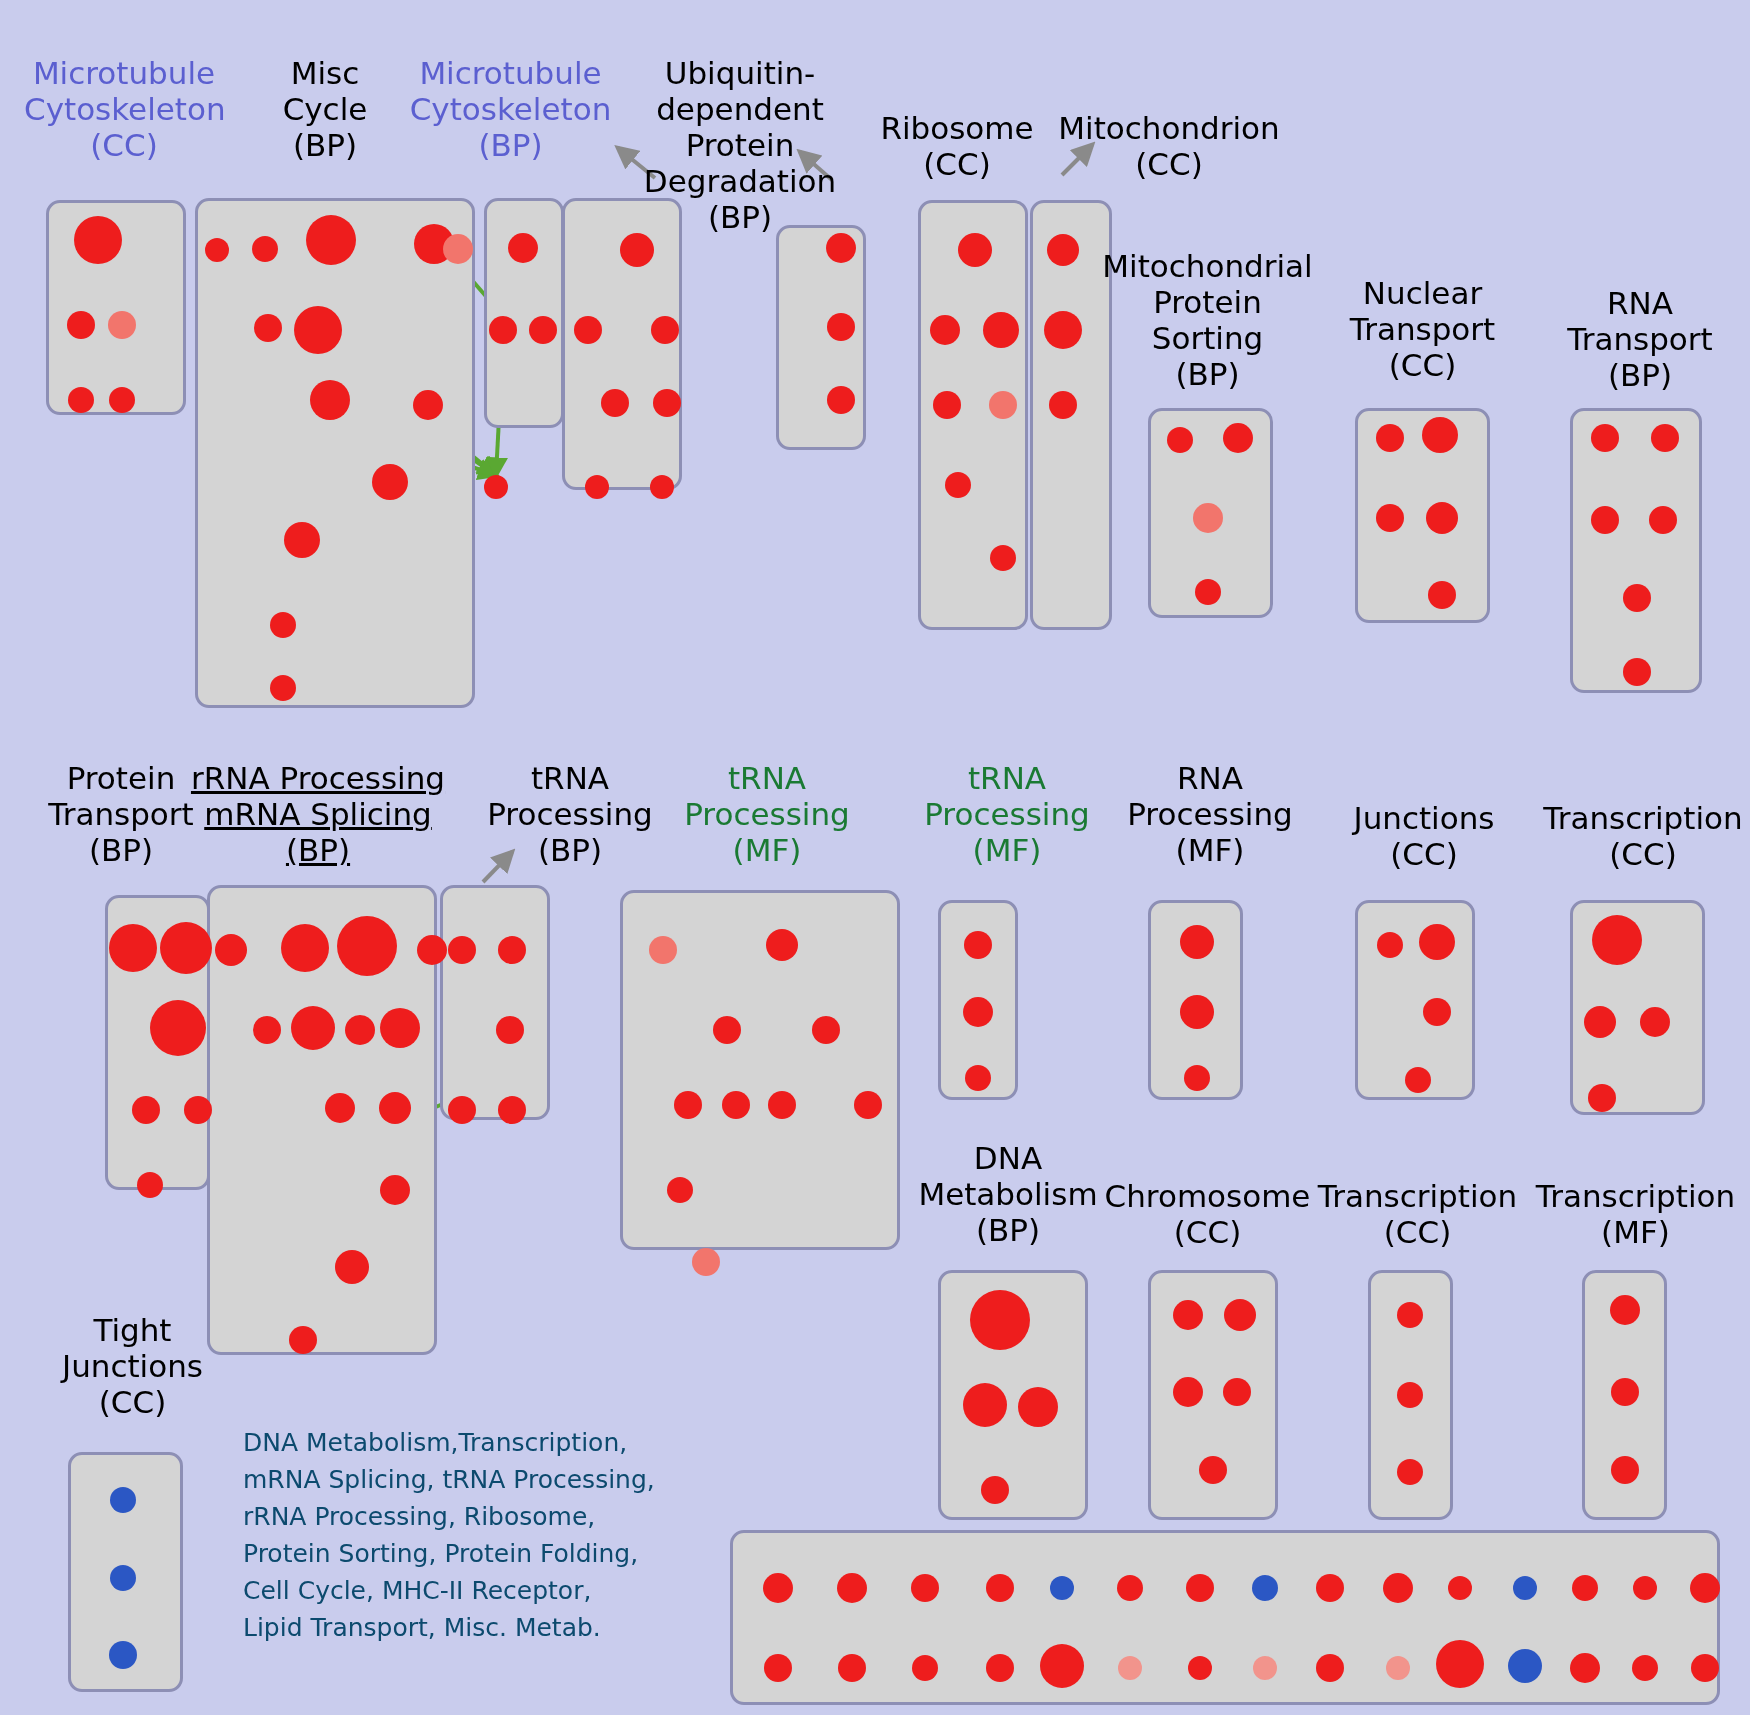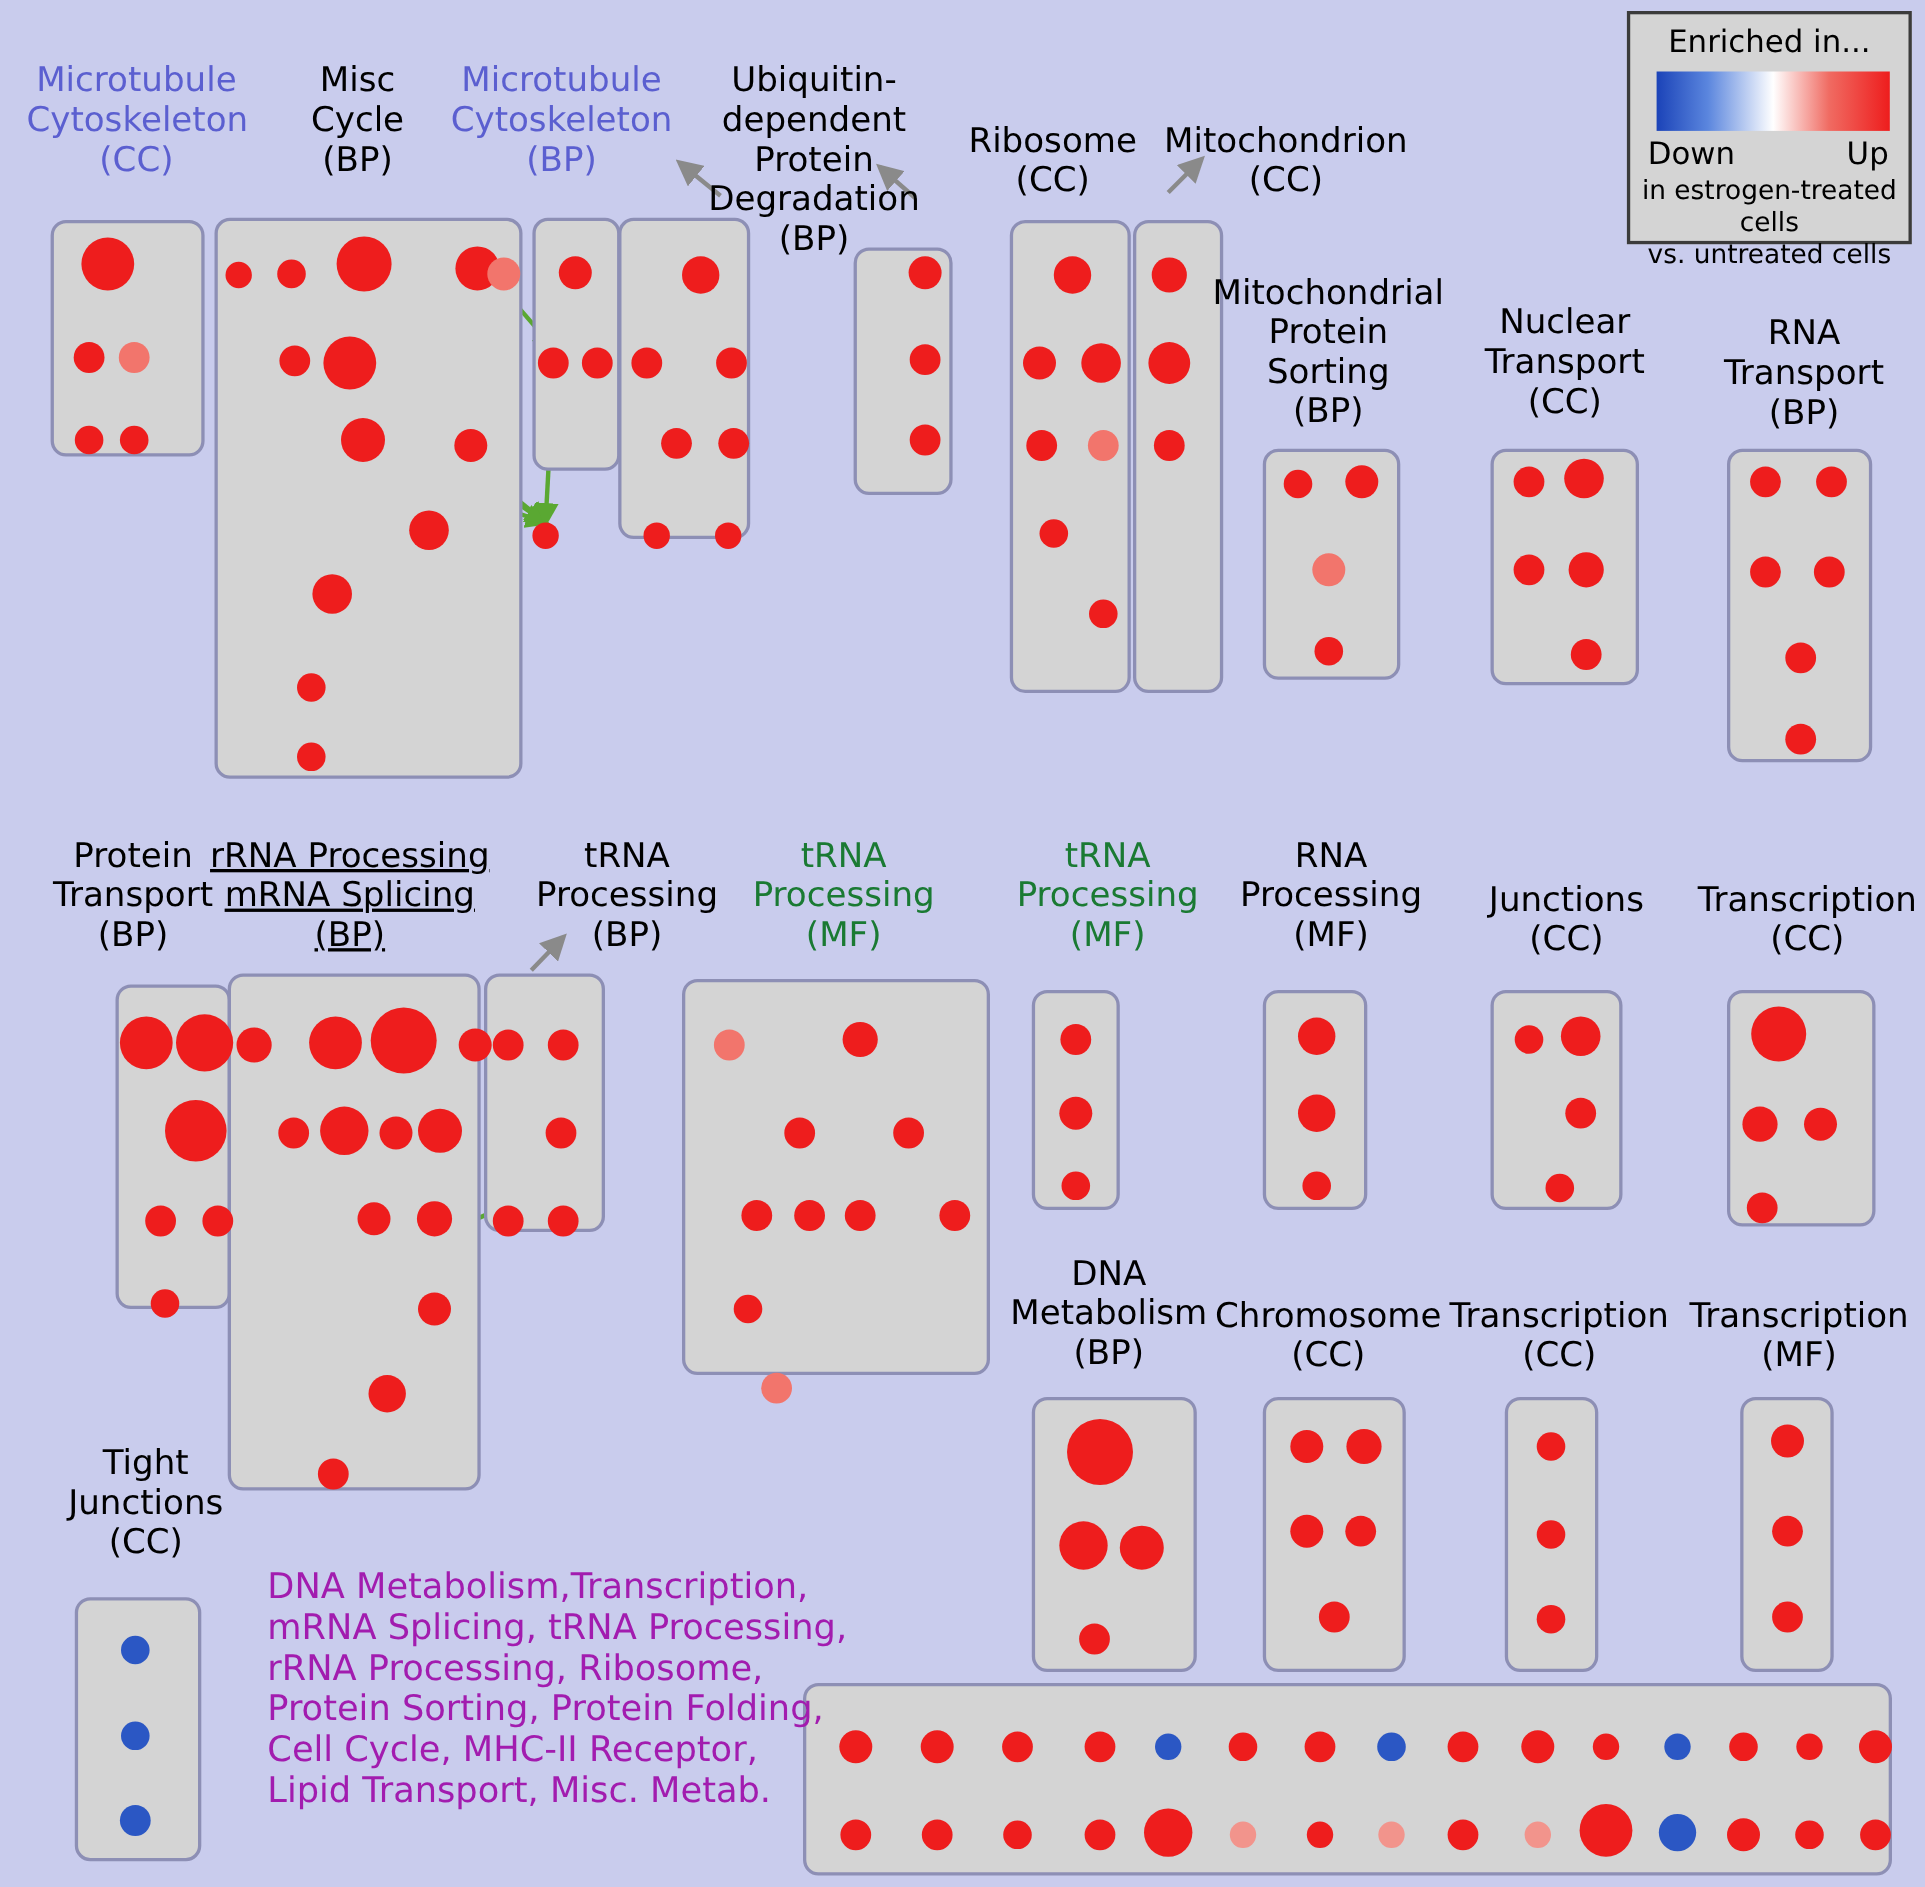--- a/index.html
+++ b/index.html
@@ -50,21 +50,21 @@
     position:absolute;left:24px;top:52px;width:212px;height:54px;
     background:linear-gradient(to right,#1b43b8 0%, #5b86de 22%, #ffffff 50%, #f06b62 74%, #ee1d1d 100%);
   }
   .legend-down{position:absolute;left:16px;top:110px;font-size:28px;color:#000;}
   .legend-up{position:absolute;right:18px;top:110px;font-size:28px;color:#000;}
   .legend-sub{
     position:absolute;left:0;top:146px;width:100%;
     text-align:center;font-size:24px;line-height:29px;color:#000;white-space:pre-line;
   }
   .blocktext{
-    position:absolute;font-size:32px;line-height:37px;color:#a21caf;white-space:pre-line;text-align:left;
+    position:absolute;font-size:25px;line-height:37px;color:#0c4a6e;white-space:pre-line;text-align:left;
   }
 </style>
 </head>
 <body>
 
 <div id="stage">
   <svg class="edges" id="edge-layer">
     <defs>
       <marker id="arrowgreen" viewBox="0 0 10 10" refX="8" refY="5" markerWidth="5.5" markerHeight="5.5" orient="auto-start-reverse">
         <path d="M 0 0 L 10 5 L 0 10 z" fill="#5aa832"></path>
@@ -444,21 +444,13 @@
 (CC)</div>
     </div>
 
   <div class="blocktext" style="left: 243px; top: 1424px;">DNA Metabolism,Transcription,
 mRNA Splicing, tRNA Processing,
 rRNA Processing, Ribosome,
 Protein Sorting, Protein Folding,
 Cell Cycle, MHC-II Receptor,
 Lipid Transport, Misc. Metab.</div>
 
-  <div class="legend">
-    <div class="legend-title">Enriched in...</div>
-    <div class="gradient-bar"></div>
-    <div class="legend-down">Down</div>
-    <div class="legend-up">Up</div>
-    <div class="legend-sub">in estrogen-treated cells
-vs. untreated cells</div>
-  </div>
 </div>
 
 </body></html>

